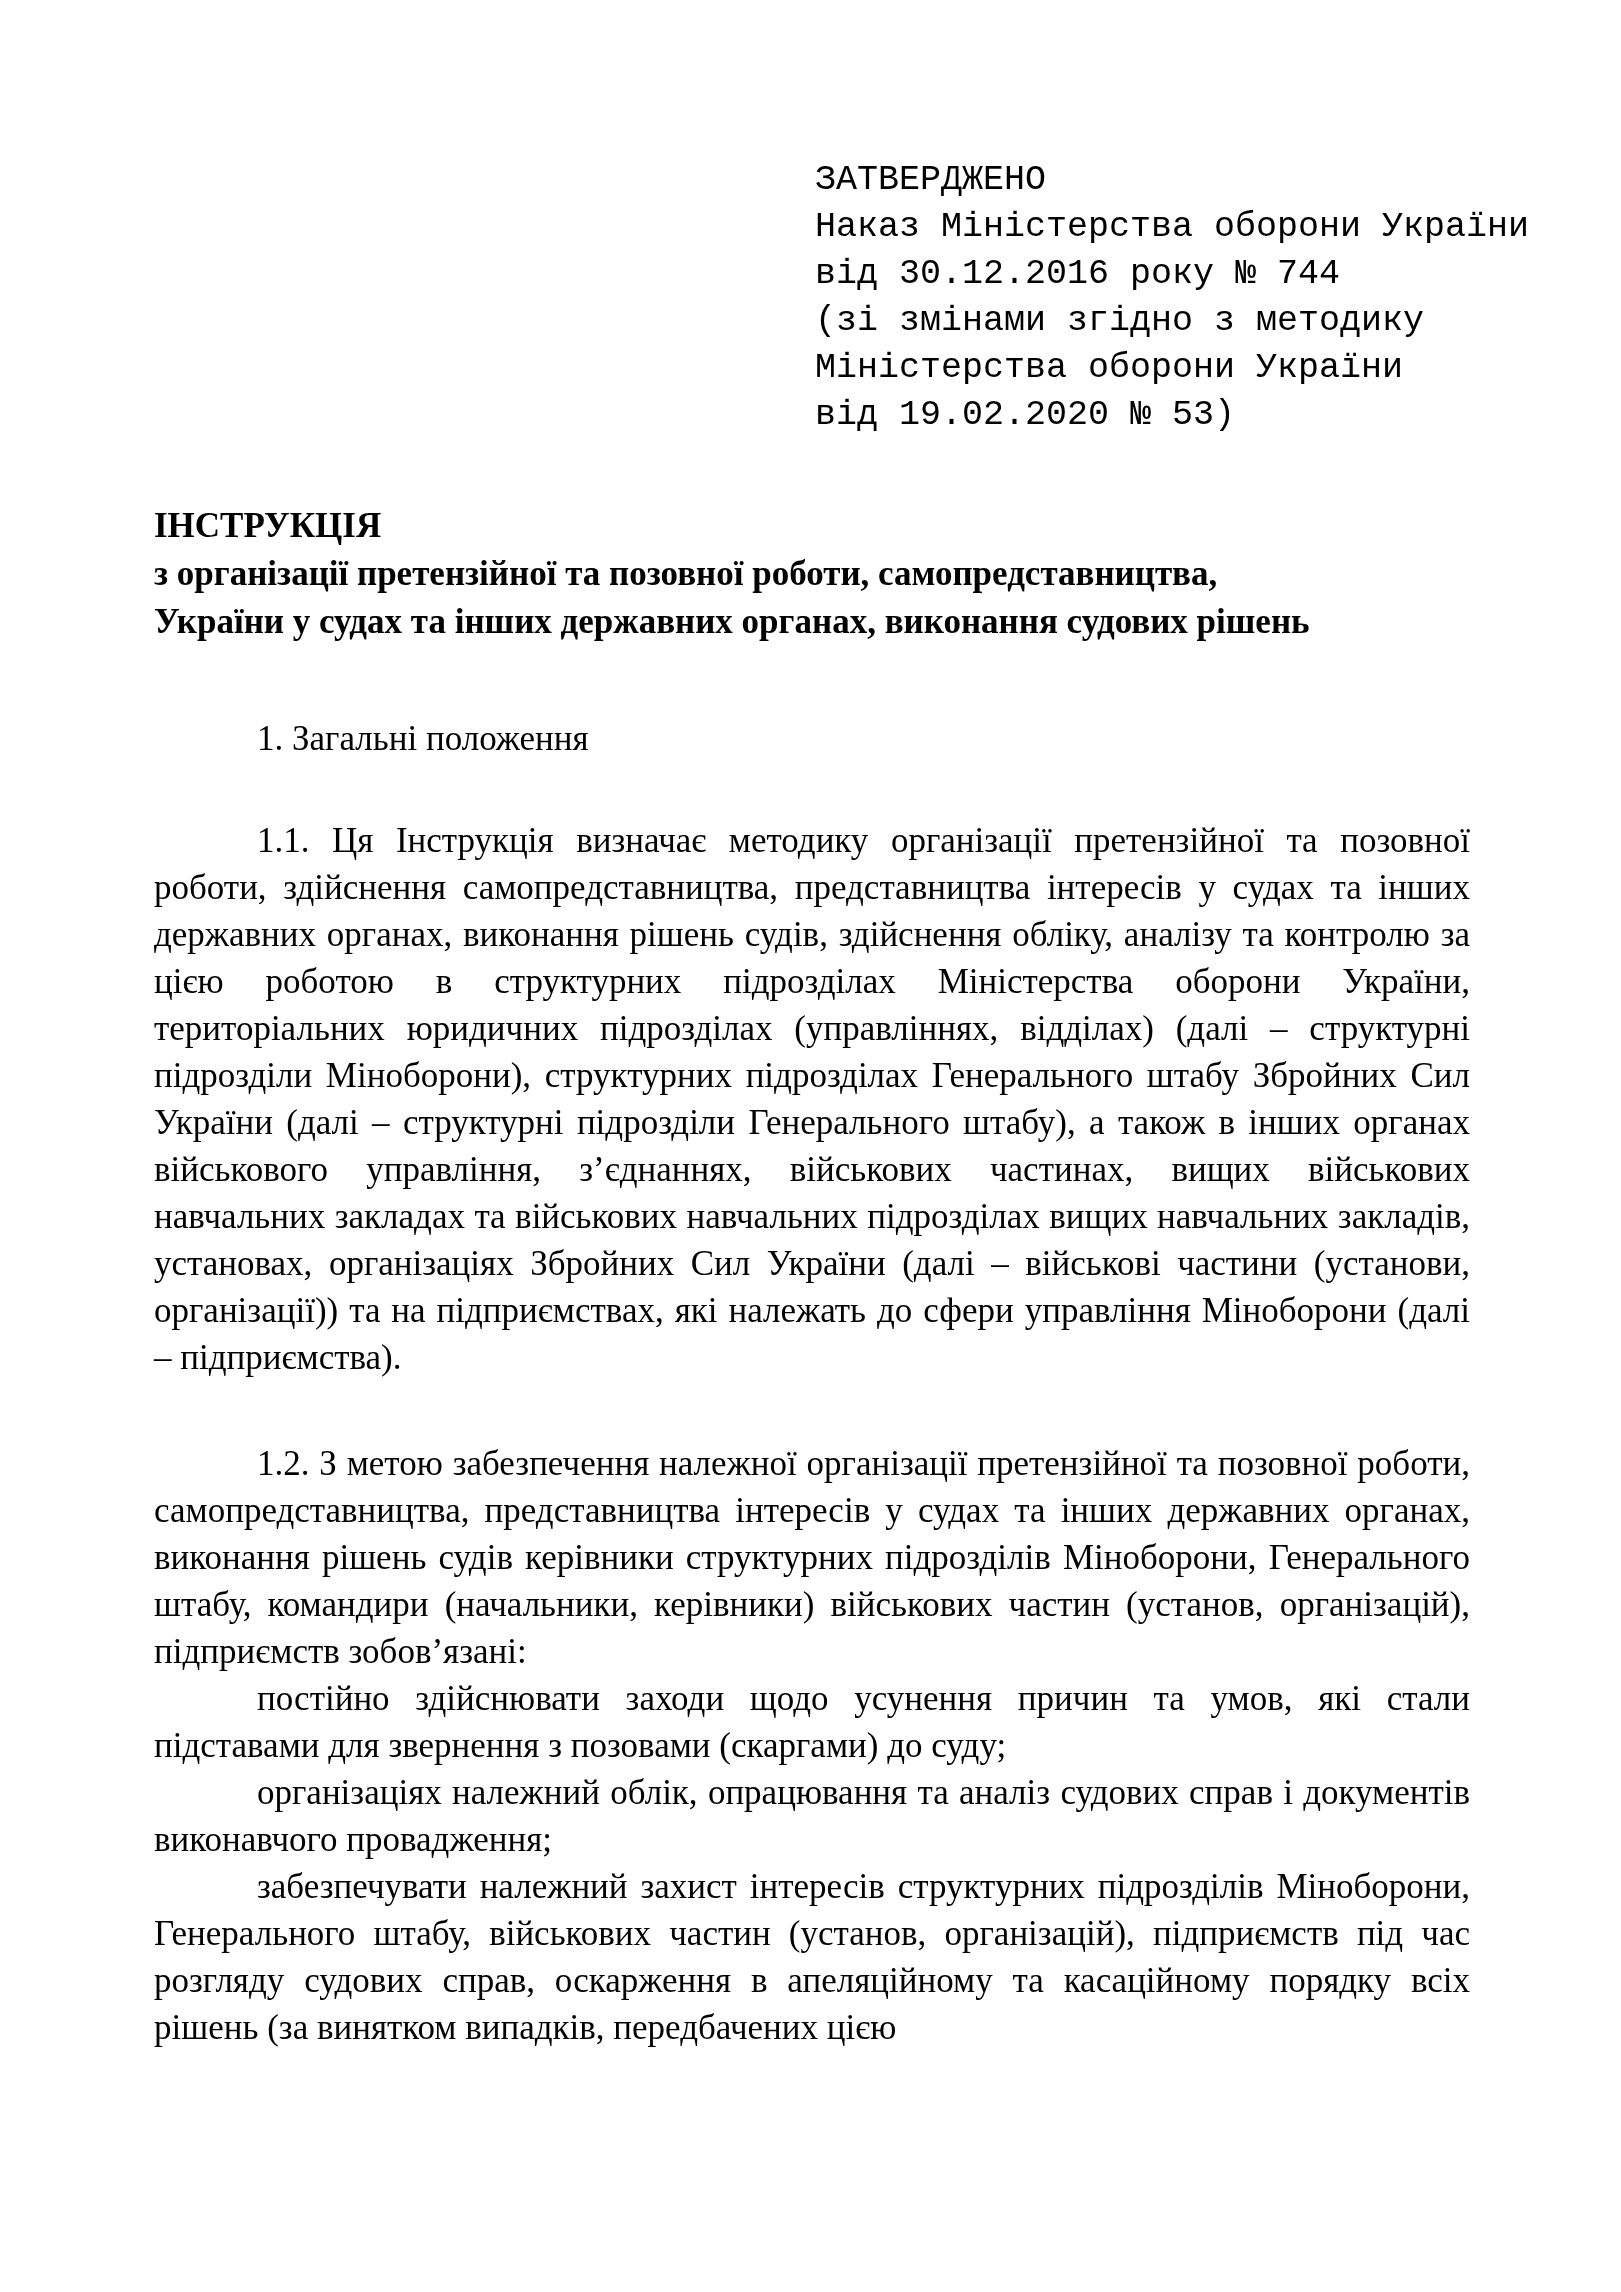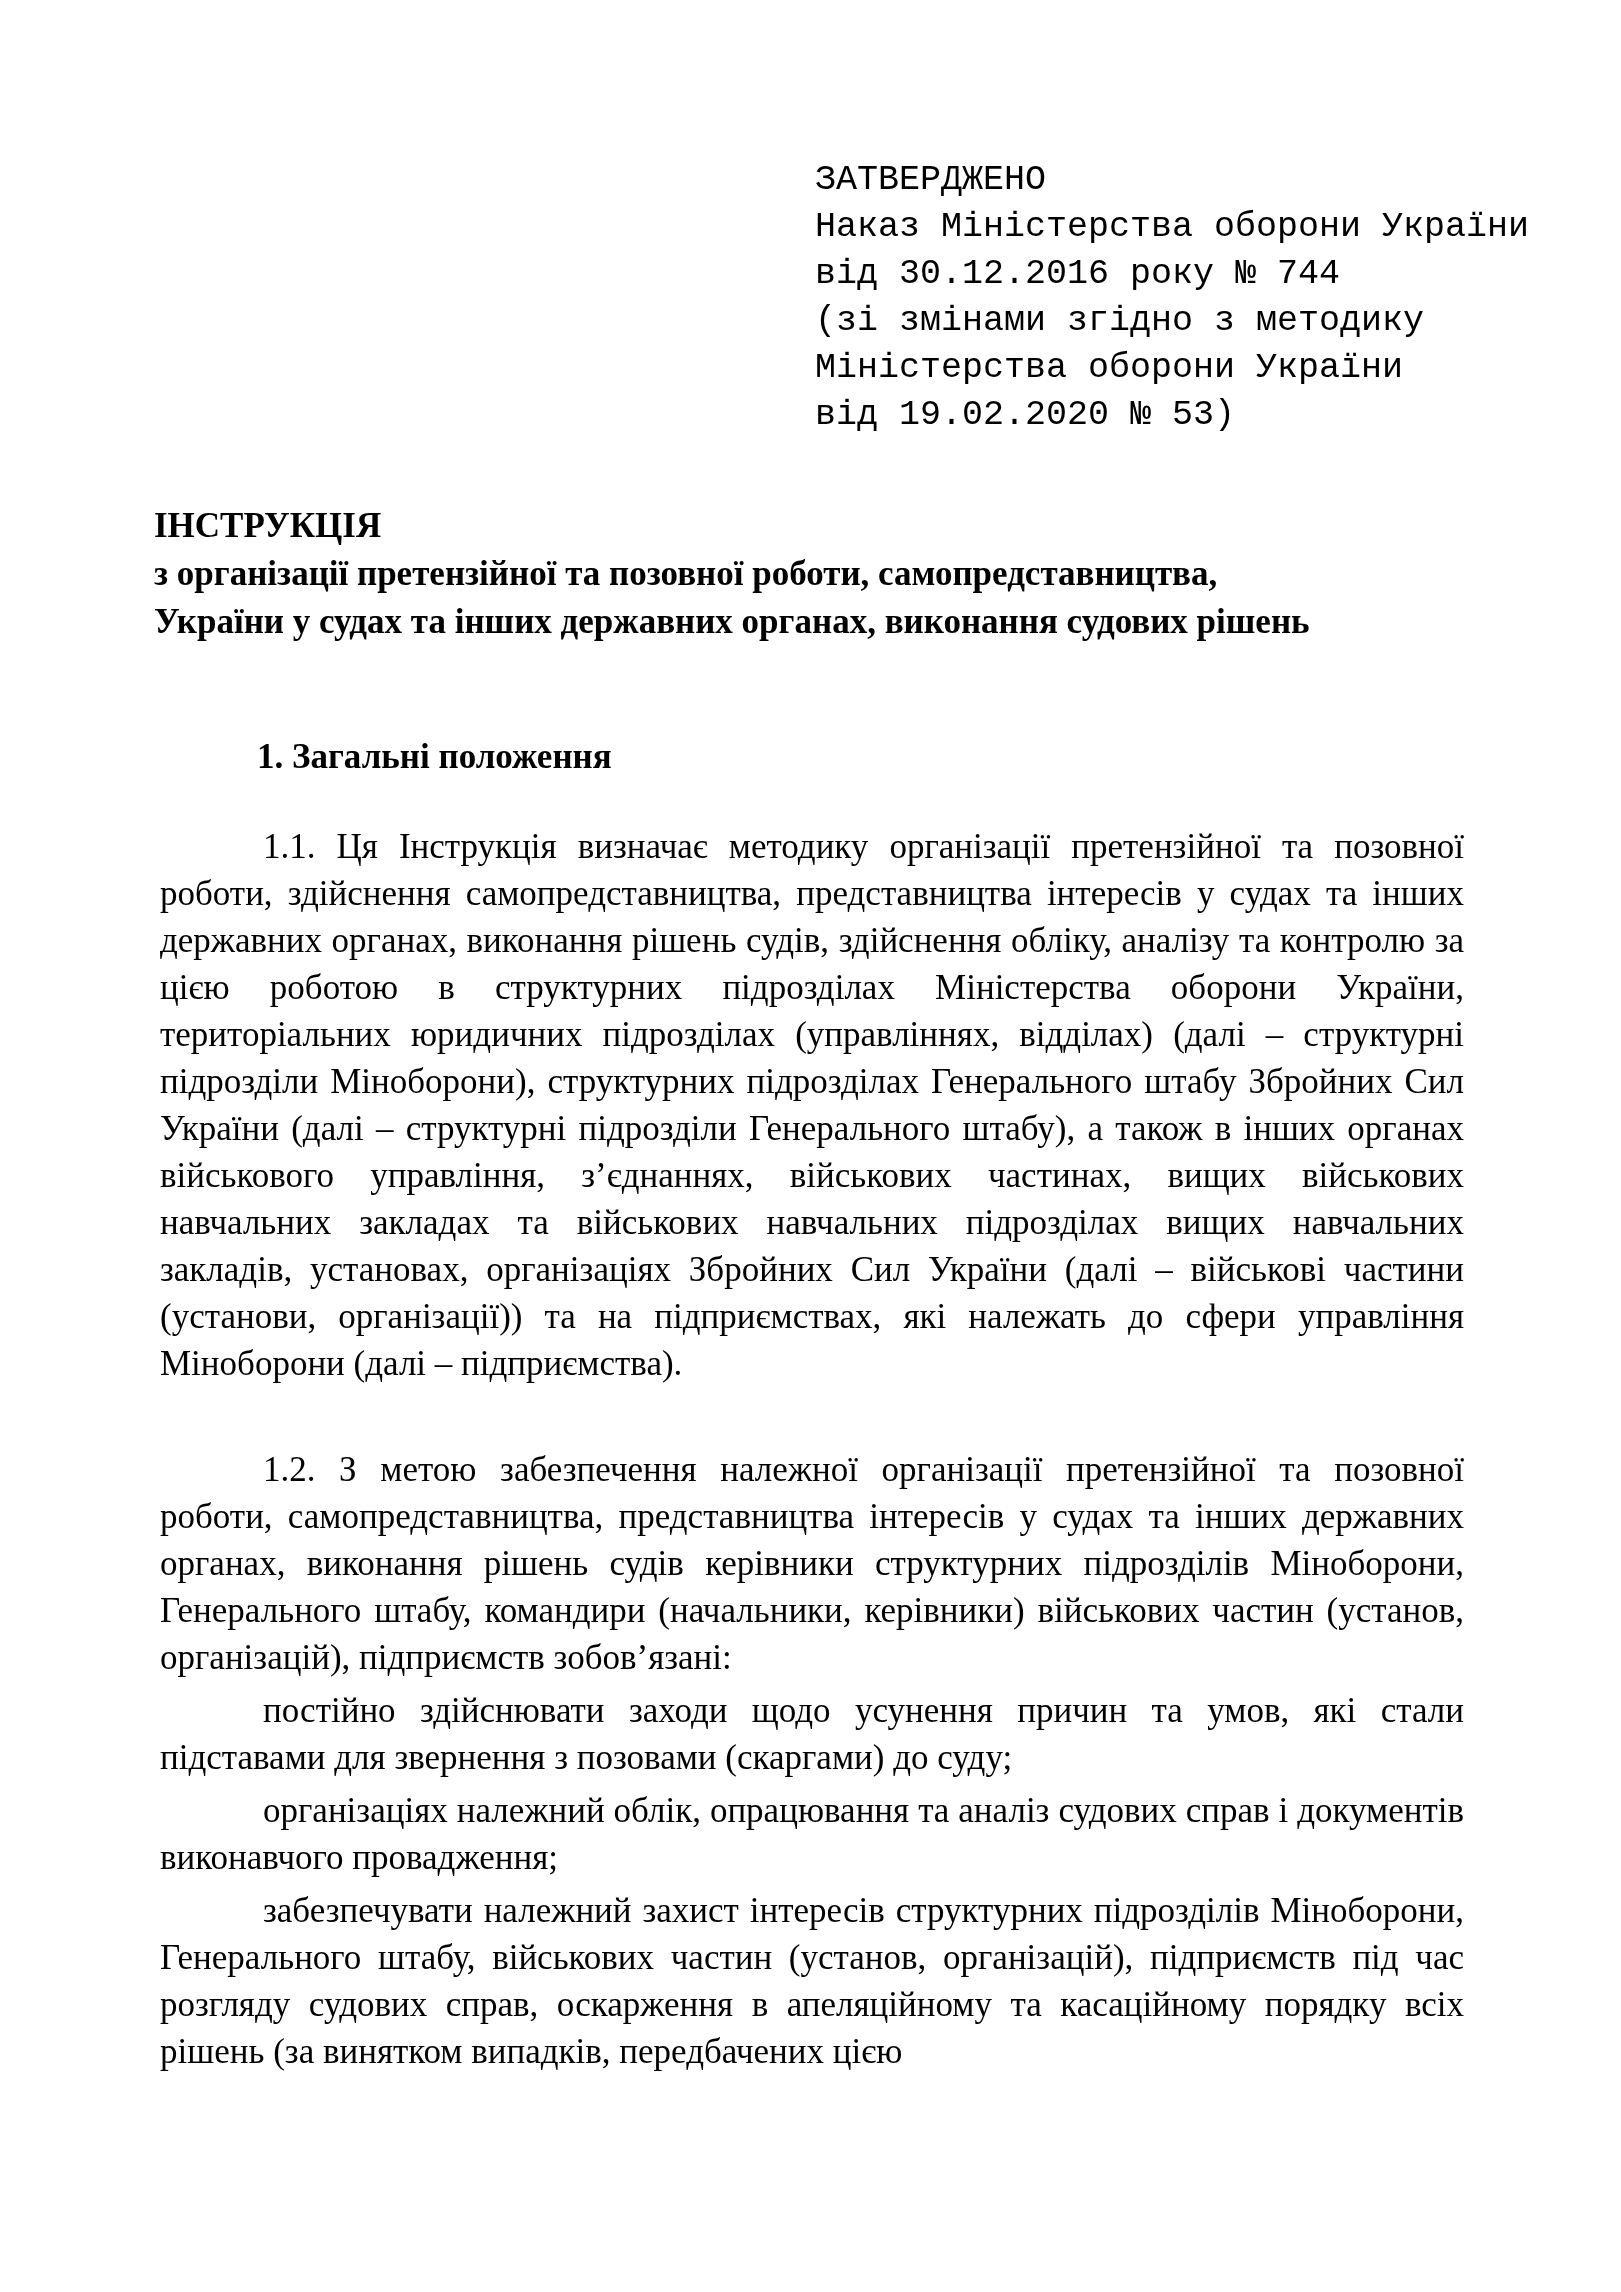--- a/index.html
+++ b/index.html
@@ -13,29 +13,29 @@
       font-size: 35px; line-height: 47px;
     }
     .approval div { white-space: nowrap; font-family: Liberation Mono, monospace; }
     .title-block {
       position: absolute; left: 154px; top: 502px; width: 1316px;
       text-align: left; font-weight: bold;
       font-size: 35px; line-height: 48px;
     }
     .title-block div { white-space: nowrap; }
     .section-heading {
-      position: absolute; left: 257px; top: 733px;
-      font-size: 35px; line-height: 47px; font-weight: bold; white-space: nowrap;
+      position: absolute; left: 257px; top: 715px;
+      font-size: 35px; line-height: 47px; font-weight: normal; white-space: nowrap;
     }
     .body-text {
       position: absolute; left: 154px; width: 1316px;
       font-size: 35px; line-height: 47px;
     }
     .para {
-      text-align: justify; text-indent: 103px; margin: 6px;
+      text-align: justify; text-indent: 103px; margin: 0;
     }
     #p11 { top: 817px; }
     #p12 { top: 1440px; }
   </style>
 </head>
 <body>
 
 <div class="approval">
   <div>ЗАТВЕРДЖЕНО</div>
   <div>Наказ Міністерства оборони України</div>

